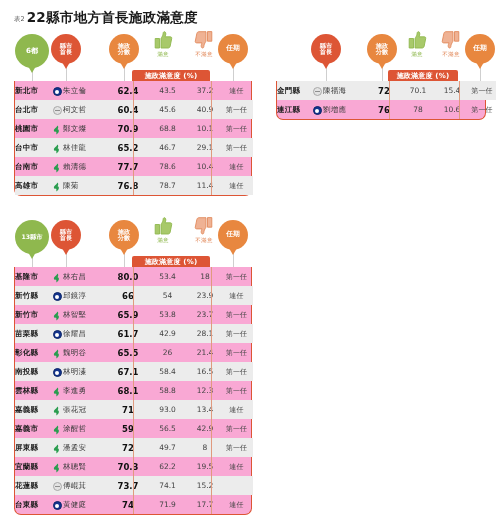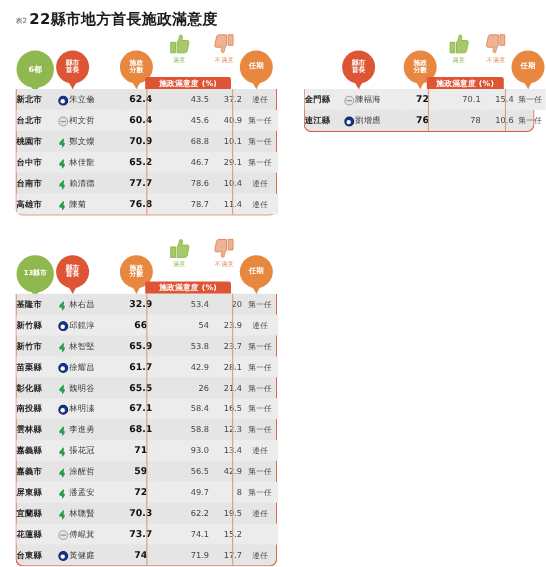--- a/index.html
+++ b/index.html
@@ -14,21 +14,21 @@
   
   .title-row { position:absolute; left:14px; top:9px; display:flex; align-items:baseline; gap:2px; }
   .title-tag { font-size:6.5px; color:#555; letter-spacing:0; position:relative; top:-1px; }
   .title-text { font-size:13.5px; font-weight:bold; color:#1a1a1a; letter-spacing:0.3px; }
 
   
   .block { position:absolute; }
 
   
   .balloons { position:relative; height:54px; }
-  .balloon-wrap { position:absolute; top:16px; display:flex; flex-direction:column; align-items:center; }
+  .balloon-wrap { position:absolute; top:4px; display:flex; flex-direction:column; align-items:center; }
   .balloon {
     border-radius:50%;
     display:flex; align-items:center; justify-content:center;
     color:#fff; font-weight:bold; text-align:center;
     line-height:1.05;
     position:relative;
   }
   .balloon::after {
     content:""; position:absolute; bottom:-5px; left:50%;
     transform:translateX(-50%);
@@ -60,32 +60,32 @@
     border-radius:2px 2px 0 0;
     letter-spacing:0.2px;
   }
 
   
   .tbl-frame {
     position:absolute;
     border:1.6px solid #dd5535;
     border-top:none;
     border-radius:0 0 7px 7px;
-    background:#e5e5e5;
+    background:#f9a8d4;
   }
 
   table.data { border-collapse:collapse; width:100%; table-layout:fixed; }
   table.data td { padding:0; height:17px; vertical-align:middle; }
   table.data tr.alt { background:#ececec; }
 
   td.c-city { font-size:7.5px; font-weight:bold; color:#1d1d1d; padding-left:7px; letter-spacing:0.2px; }
   td.c-icon { text-align:center; }
   td.c-name { font-size:7.5px; color:#3a3a3a; padding-left:2px; letter-spacing:0.2px; }
   td.c-score { font-size:8.5px; font-weight:bold; color:#111; text-align:center; }
-  td.c-sat, td.c-dis { font-size:7.5px; color:#444; text-align:right; }
+  td.c-sat, td.c-dis { font-size:7.5px; color:#444; text-align:center; }
   td.c-term { font-size:7px; color:#444; text-align:center; letter-spacing:0.2px; }
   td.c-term.blank { color:transparent; }
 
   
   .vsep { position:absolute; top:0; bottom:0; width:1px; background:#e09a7e; }
 
   
   .pico { display:inline-block; width:9px; height:9px; vertical-align:middle; position:relative; }
   .pico.kmt {
     border-radius:50%;
@@ -348,23 +348,23 @@
             <col style="width:30px">
             <col style="width:33px">
           </colgroup>
           <tbody>
             <tr>
               <td class="c-city">基隆市</td>
               <td class="c-icon"><span class="pico dpp"><svg width="10" height="10" viewBox="0 0 10 10">
                     <path d="M5.6 0.6 C6.6 2.0 6.3 3.2 5.6 4.2 C6.4 4.4 7.0 5.0 6.9 6.0 C6.8 7.4 5.7 8.6 4.2 9.4 C4.6 8.2 4.5 7.2 3.9 6.6 C3.2 7.0 2.5 6.9 2.1 6.3 C1.6 5.5 2.0 4.4 2.9 3.6 C3.8 2.8 4.9 1.8 5.6 0.6 Z" fill="#2a9d4f"></path>
                   </svg></span></td>
               <td class="c-name">林右昌</td>
-              <td class="c-score">32.9</td>
+              <td class="c-score">80.0</td>
               <td class="c-sat">53.4</td>
-              <td class="c-dis">20</td>
+              <td class="c-dis">18</td>
               <td class="c-term">第一任</td>
             </tr>
             <tr class="alt">
               <td class="c-city">新竹縣</td>
               <td class="c-icon"><span class="pico kmt"></span></td>
               <td class="c-name">邱鏡淳</td>
               <td class="c-score">66</td>
               <td class="c-sat">54</td>
               <td class="c-dis">23.9</td>
               <td class="c-term">連任</td>

